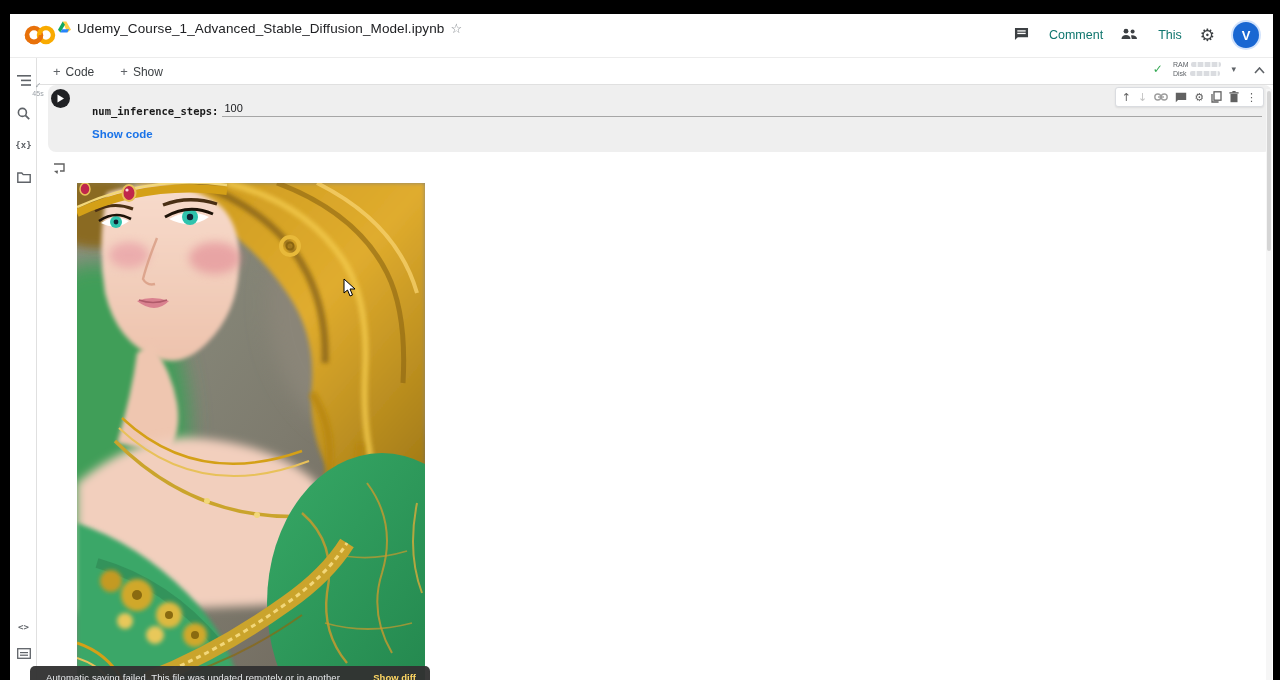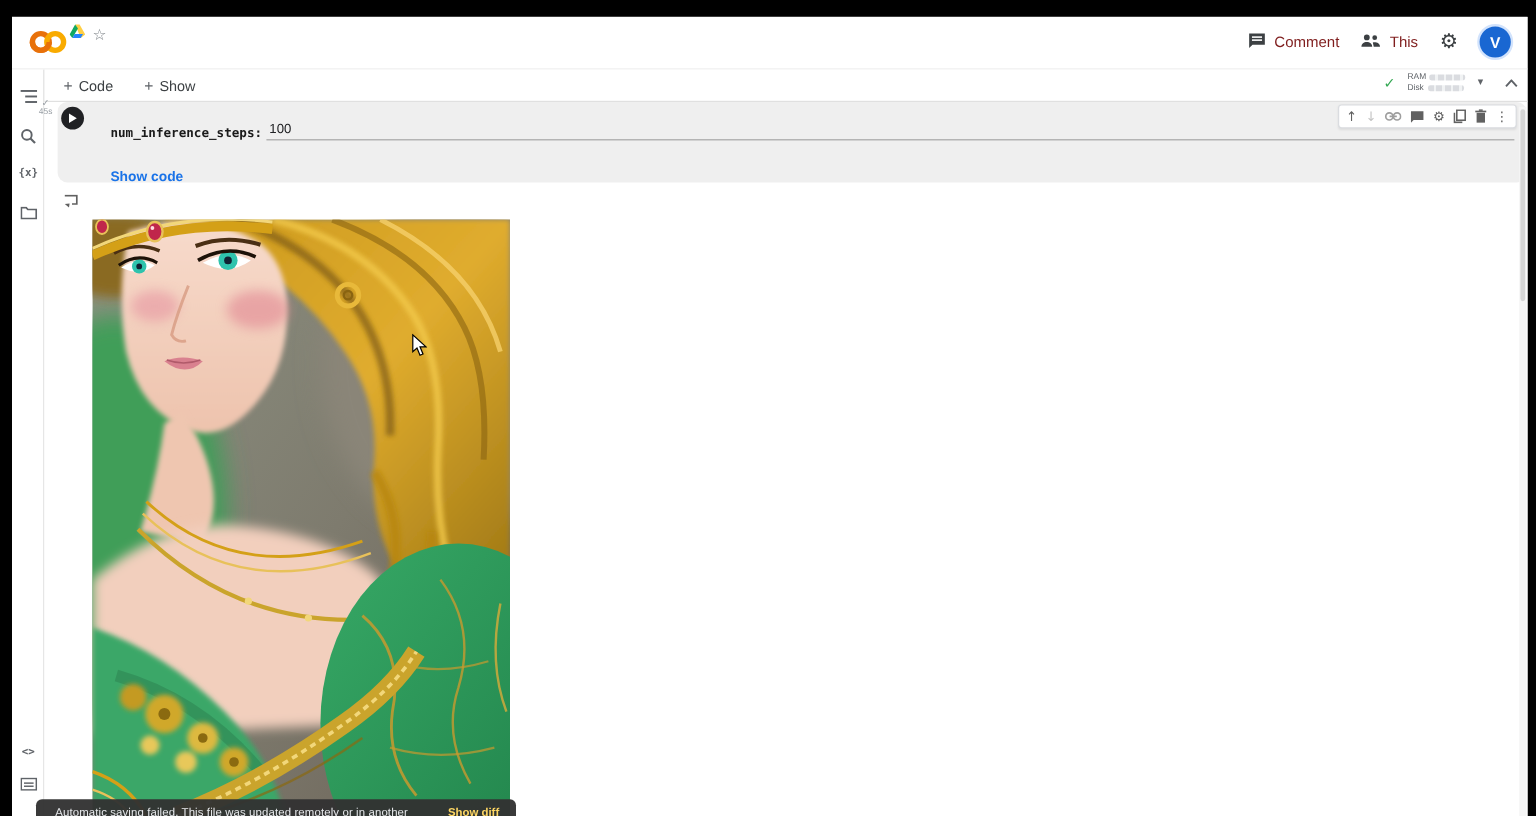--- a/index.html
+++ b/index.html
@@ -11,21 +11,21 @@
   
   .app-header { position:absolute; left:0; top:0; width:100%; height:44px; background:#fff; border-bottom:1px solid #ececec; }
   .logo { position:absolute; left:14px; top:10px; width:32px; height:22px; cursor:pointer; }
   .title-row { position:absolute; left:48px; top:5px; display:flex; align-items:center; gap:6px; }
   .nb-title { font-size:13.5px; color:#202124; letter-spacing:.1px; cursor:text; }
   .star { font-size:13px; color:#80868b; cursor:pointer; }
   .menubar { position:absolute; left:50px; top:28px; display:flex; gap:13px; font-size:12px; color:#3c4043; }
   .menubar span { cursor:pointer; }
   .save-status { color:#c5221f; margin-left:6px; }
   .header-right { position:absolute; right:14px; top:8px; display:flex; align-items:center; gap:18px; }
-  .hbtn { display:flex; align-items:center; gap:7px; font-size:12.5px; color:#7f1d1d; cursor:pointer; }
+  .hbtn { display:flex; align-items:center; gap:20px; font-size:12.5px; color:#0f766e; cursor:pointer; }
   .avatar { width:26px; height:26px; border-radius:50%; background:#1967d2; color:#fff; font-size:13px; font-weight:700;
             display:flex; align-items:center; justify-content:center; cursor:pointer; box-shadow:0 0 0 2px #d2e3fc; }
 
   
   .toolbar { position:absolute; left:27px; right:0; top:44px; height:27px; background:#fff; border-bottom:1px solid #e0e0e0; }
   .addbtns { position:absolute; left:8px; top:4px; display:flex; gap:10px; }
   .addbtn { display:flex; align-items:center; gap:5px; font-size:12px; color:#3c4043; padding:2px 8px; border-radius:3px; cursor:pointer; }
   .addbtn .plus { color:#5f6368; font-size:13px; }
   .tb-right { position:absolute; right:8px; top:2px; display:flex; align-items:center; gap:10px; }
   .check { color:#34a853; font-size:12px; font-family:"DejaVu Sans", sans-serif; }
@@ -48,21 +48,21 @@
 
   
   .main { position:absolute; left:27px; top:71px; right:0; bottom:0; background:#fff; }
   .cell { position:absolute; left:11px; top:0; width:1224px; height:67px; background:#efefef; border-radius:8px; }
   .run-btn { position:absolute; left:3px; top:4px; width:19px; height:19px; border-radius:50%; background:#202124;
              display:flex; align-items:center; justify-content:center; cursor:pointer; border:none; }
   .run-btn svg { display:block; }
   .form-row { position:absolute; left:44px; top:12px; right:10px; height:20px; display:flex; align-items:flex-end; }
   .form-label { font-family:"DejaVu Sans Mono", monospace; font-weight:700; font-size:10.5px; color:#1a1a1a; white-space:pre; }
   .form-input { flex:1; margin-left:4px; border-bottom:1px solid #a6a6a6; font-size:11px; color:#202124; padding:0 0 2px 2px; cursor:text; }
-  .show-code { position:absolute; left:44px; top:57px; font-size:11.5px; font-weight:600; color:#1a73e8; cursor:pointer;text-align:center; }
+  .show-code { position:absolute; left:44px; top:43px; font-size:11.5px; font-weight:600; color:#1a73e8; cursor:pointer;text-align:center; }
   .cell-toolbar { position:absolute; right:8px; top:2px; height:20px; display:flex; align-items:center; gap:7px;
                   background:#fff; border:1px solid #dadce0; border-radius:3px; padding:0 6px; box-shadow:0 1px 2px rgba(0,0,0,.08); }
   .ct-icon { font-size:11px; color:#616161; font-family:"DejaVu Sans", sans-serif; cursor:pointer; display:flex; align-items:center; }
   .ct-icon.disabled { color:#c4c4c4; }
 
   
   .out-gutter-icon { position:absolute; left:16px; top:76px; cursor:pointer; }
   .progress-row { position:absolute; left:40px; top:76px; display:flex; align-items:center; }
   .pct { font-size:10.5px; color:#212121; margin-right:6px; }
   .pbar { width:204px; height:13px; background:#efefef; position:relative; overflow:hidden; }
@@ -98,20 +98,21 @@
         </svg>
       </div>
       <div class="title-row">
         <span>
           <svg width="13" height="12" viewBox="0 0 14 12">
             <polygon points="5,0 9,0 14,9 10,12" fill="#FFCF44"></polygon>
             <polygon points="5,0 0,9 2.5,12 7.5,3.5" fill="#11A861"></polygon>
             <polygon points="2.5,12 10,12 12,8.5 4.5,8.5" fill="#2684FC"></polygon>
           </svg>
         </span>
+        <span class="nb-title">Udemy_Course_1_Advanced_Stable_Diffusion_Model.ipynb</span>
         <span class="star">☆</span>
       </div>
       <div class="header-right">
         <div class="hbtn">
           <span>
             <svg width="15" height="14" viewBox="0 0 16 15">
               <path d="M1 1h14v10H4l-3 3z" fill="#3c4043"></path>
               <rect x="3.5" y="3.5" width="9" height="1.4" fill="#fff"></rect>
               <rect x="3.5" y="6.2" width="9" height="1.4" fill="#fff"></rect>
             </svg>

